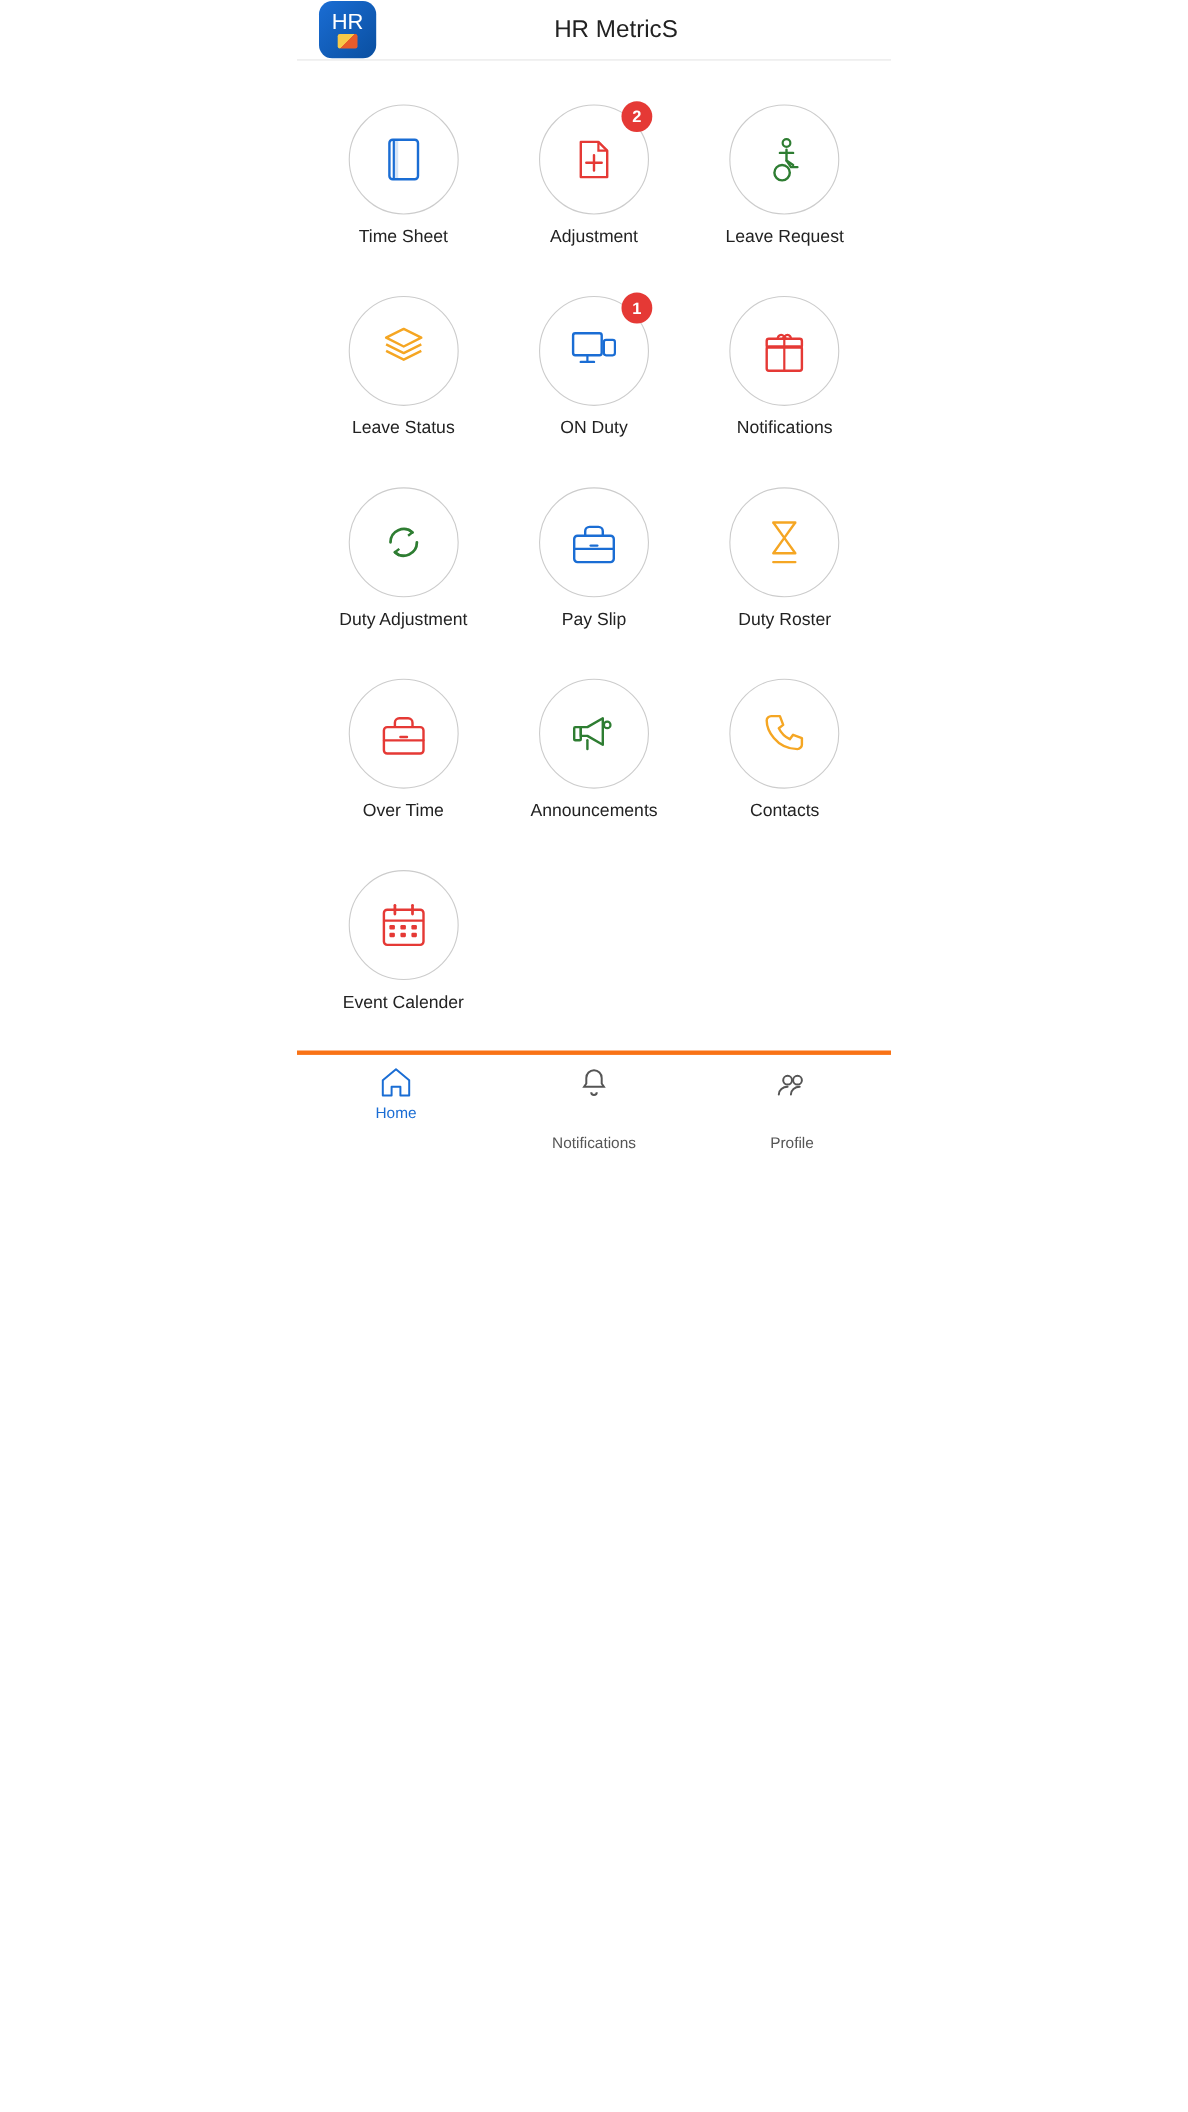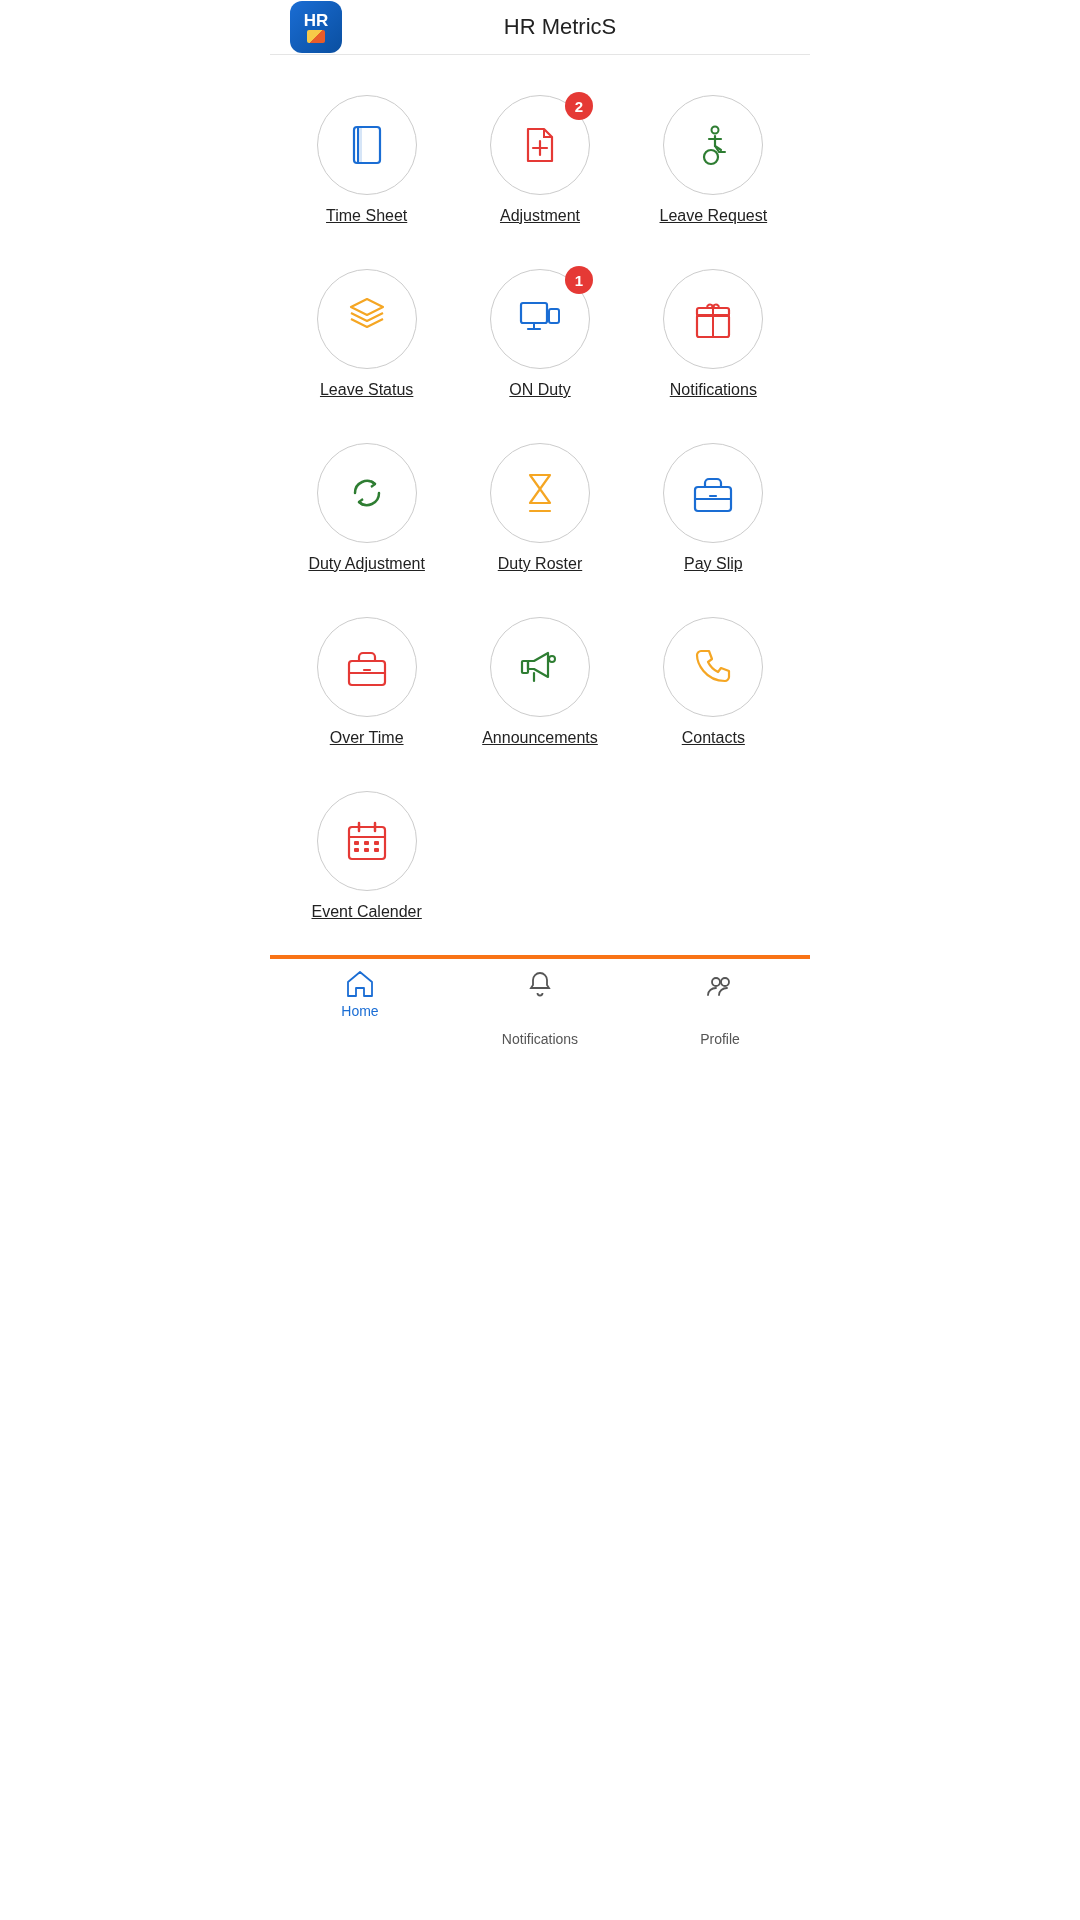--- a/index.html
+++ b/index.html
@@ -35,22 +35,22 @@
       overflow: hidden;
     }
     .logo-inner {
       display: flex;
       flex-direction: column;
       align-items: center;
       justify-content: center;
     }
     .logo-text {
       color: #fff;
-      font-size: 17px;
-      font-weight: 700;
+      font-size: 20px;
+      font-weight: 400;
       line-height: 1;
     }
     .logo-box {
       width: 18px;
       height: 13px;
       background: linear-gradient(135deg, #f7c948 50%, #e85c2a 50%);
       border-radius: 2px;
       margin-top: 1px;
     }
     .header-title {
@@ -99,21 +99,20 @@
       display: flex;
       align-items: center;
       justify-content: center;
       z-index: 2;
     }
     .item-label {
       font-size: 16px;
       color: #222;
       text-align: center;
       font-weight: 400;
-      text-decoration: underline;
     }
     svg.icon {
       width: 52px;
       height: 52px;
     }
     
     .bottom-nav {
       display: flex;
       border-top: 4px solid #f97316;
       padding: 10px 0 16px;
@@ -221,36 +220,36 @@
       <path d="M38 26a12 12 0 0 1-20 9" stroke="#2e7d32" stroke-width="2.5" stroke-linecap="round" fill="none"></path>
       <polyline points="30,14 34,17 30,20" stroke="#2e7d32" stroke-width="2.2" fill="none" stroke-linejoin="round"></polyline>
       <polyline points="22,38 18,35 22,32" stroke="#2e7d32" stroke-width="2.2" fill="none" stroke-linejoin="round"></polyline>
     </svg>
       </div>
       <span class="item-label">Duty Adjustment</span>
     </div>
     <div class="grid-item">
       <div class="icon-wrap">
         <svg class="icon" viewBox="0 0 52 52" fill="none">
-      <path d="M16 8h20M16 44h20" stroke="#f5a623" stroke-width="2.2" stroke-linecap="round"></path>
-      <path d="M16 8l10 14-10 14h20l-10-14 10-14" stroke="#f5a623" stroke-width="2.2" stroke-linejoin="round" fill="none"></path>
-    </svg>
-      </div>
-      <span class="item-label">Duty Roster</span>
-    </div>
-    <div class="grid-item">
-      <div class="icon-wrap">
-        <svg class="icon" viewBox="0 0 52 52" fill="none">
       <rect x="8" y="20" width="36" height="24" rx="3" stroke="#1a6dd4" stroke-width="2.2" fill="none"></rect>
       <path d="M18 20v-4a4 4 0 0 1 4-4h8a4 4 0 0 1 4 4v4" stroke="#1a6dd4" stroke-width="2.2" fill="none"></path>
       <line x1="8" y1="32" x2="44" y2="32" stroke="#1a6dd4" stroke-width="2" stroke-linecap="round"></line>
       <line x1="23" y1="29" x2="29" y2="29" stroke="#1a6dd4" stroke-width="2.2" stroke-linecap="round"></line>
     </svg>
       </div>
       <span class="item-label">Pay Slip</span>
+    </div>
+    <div class="grid-item">
+      <div class="icon-wrap">
+        <svg class="icon" viewBox="0 0 52 52" fill="none">
+      <path d="M16 8h20M16 44h20" stroke="#f5a623" stroke-width="2.2" stroke-linecap="round"></path>
+      <path d="M16 8l10 14-10 14h20l-10-14 10-14" stroke="#f5a623" stroke-width="2.2" stroke-linejoin="round" fill="none"></path>
+    </svg>
+      </div>
+      <span class="item-label">Duty Roster</span>
     </div>
     <div class="grid-item">
       <div class="icon-wrap">
         <svg class="icon" viewBox="0 0 52 52" fill="none">
       <rect x="8" y="20" width="36" height="24" rx="3" stroke="#e53935" stroke-width="2.2" fill="none"></rect>
       <path d="M18 20v-4a4 4 0 0 1 4-4h8a4 4 0 0 1 4 4v4" stroke="#e53935" stroke-width="2.2" fill="none"></path>
       <line x1="8" y1="32" x2="44" y2="32" stroke="#e53935" stroke-width="2" stroke-linecap="round"></line>
       <line x1="23" y1="29" x2="29" y2="29" stroke="#e53935" stroke-width="2.2" stroke-linecap="round"></line>
     </svg>
       </div>

